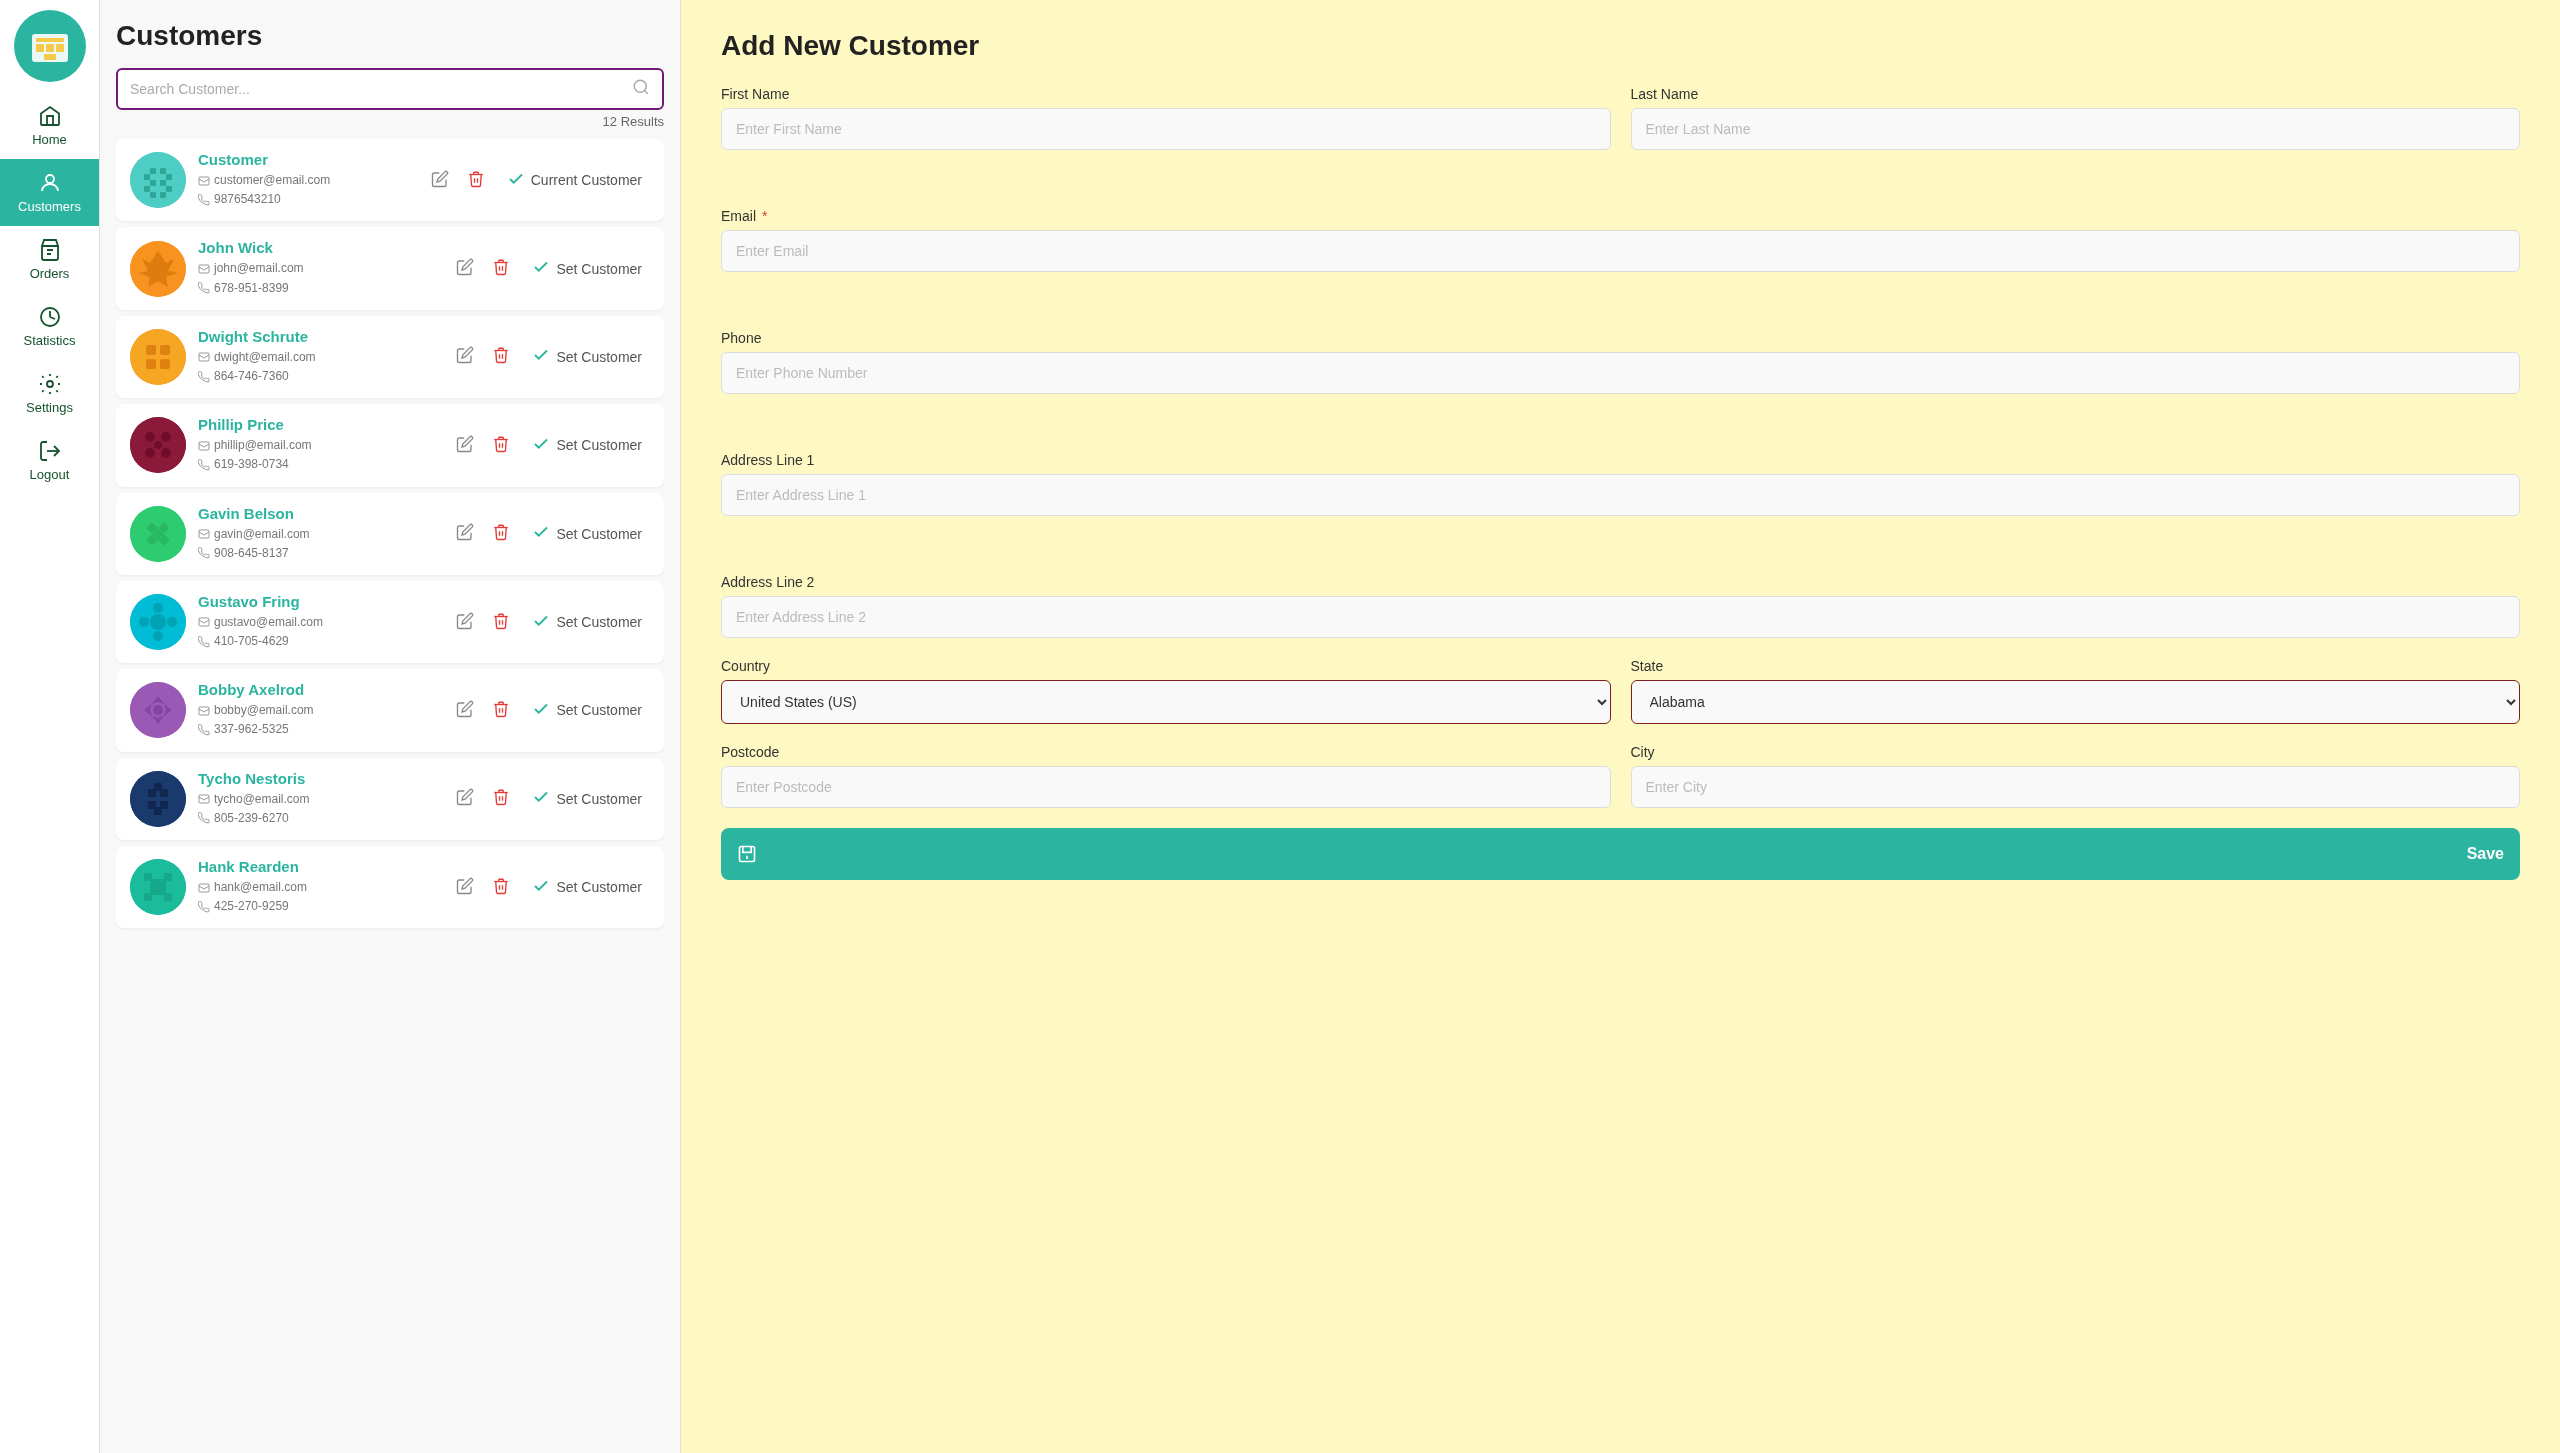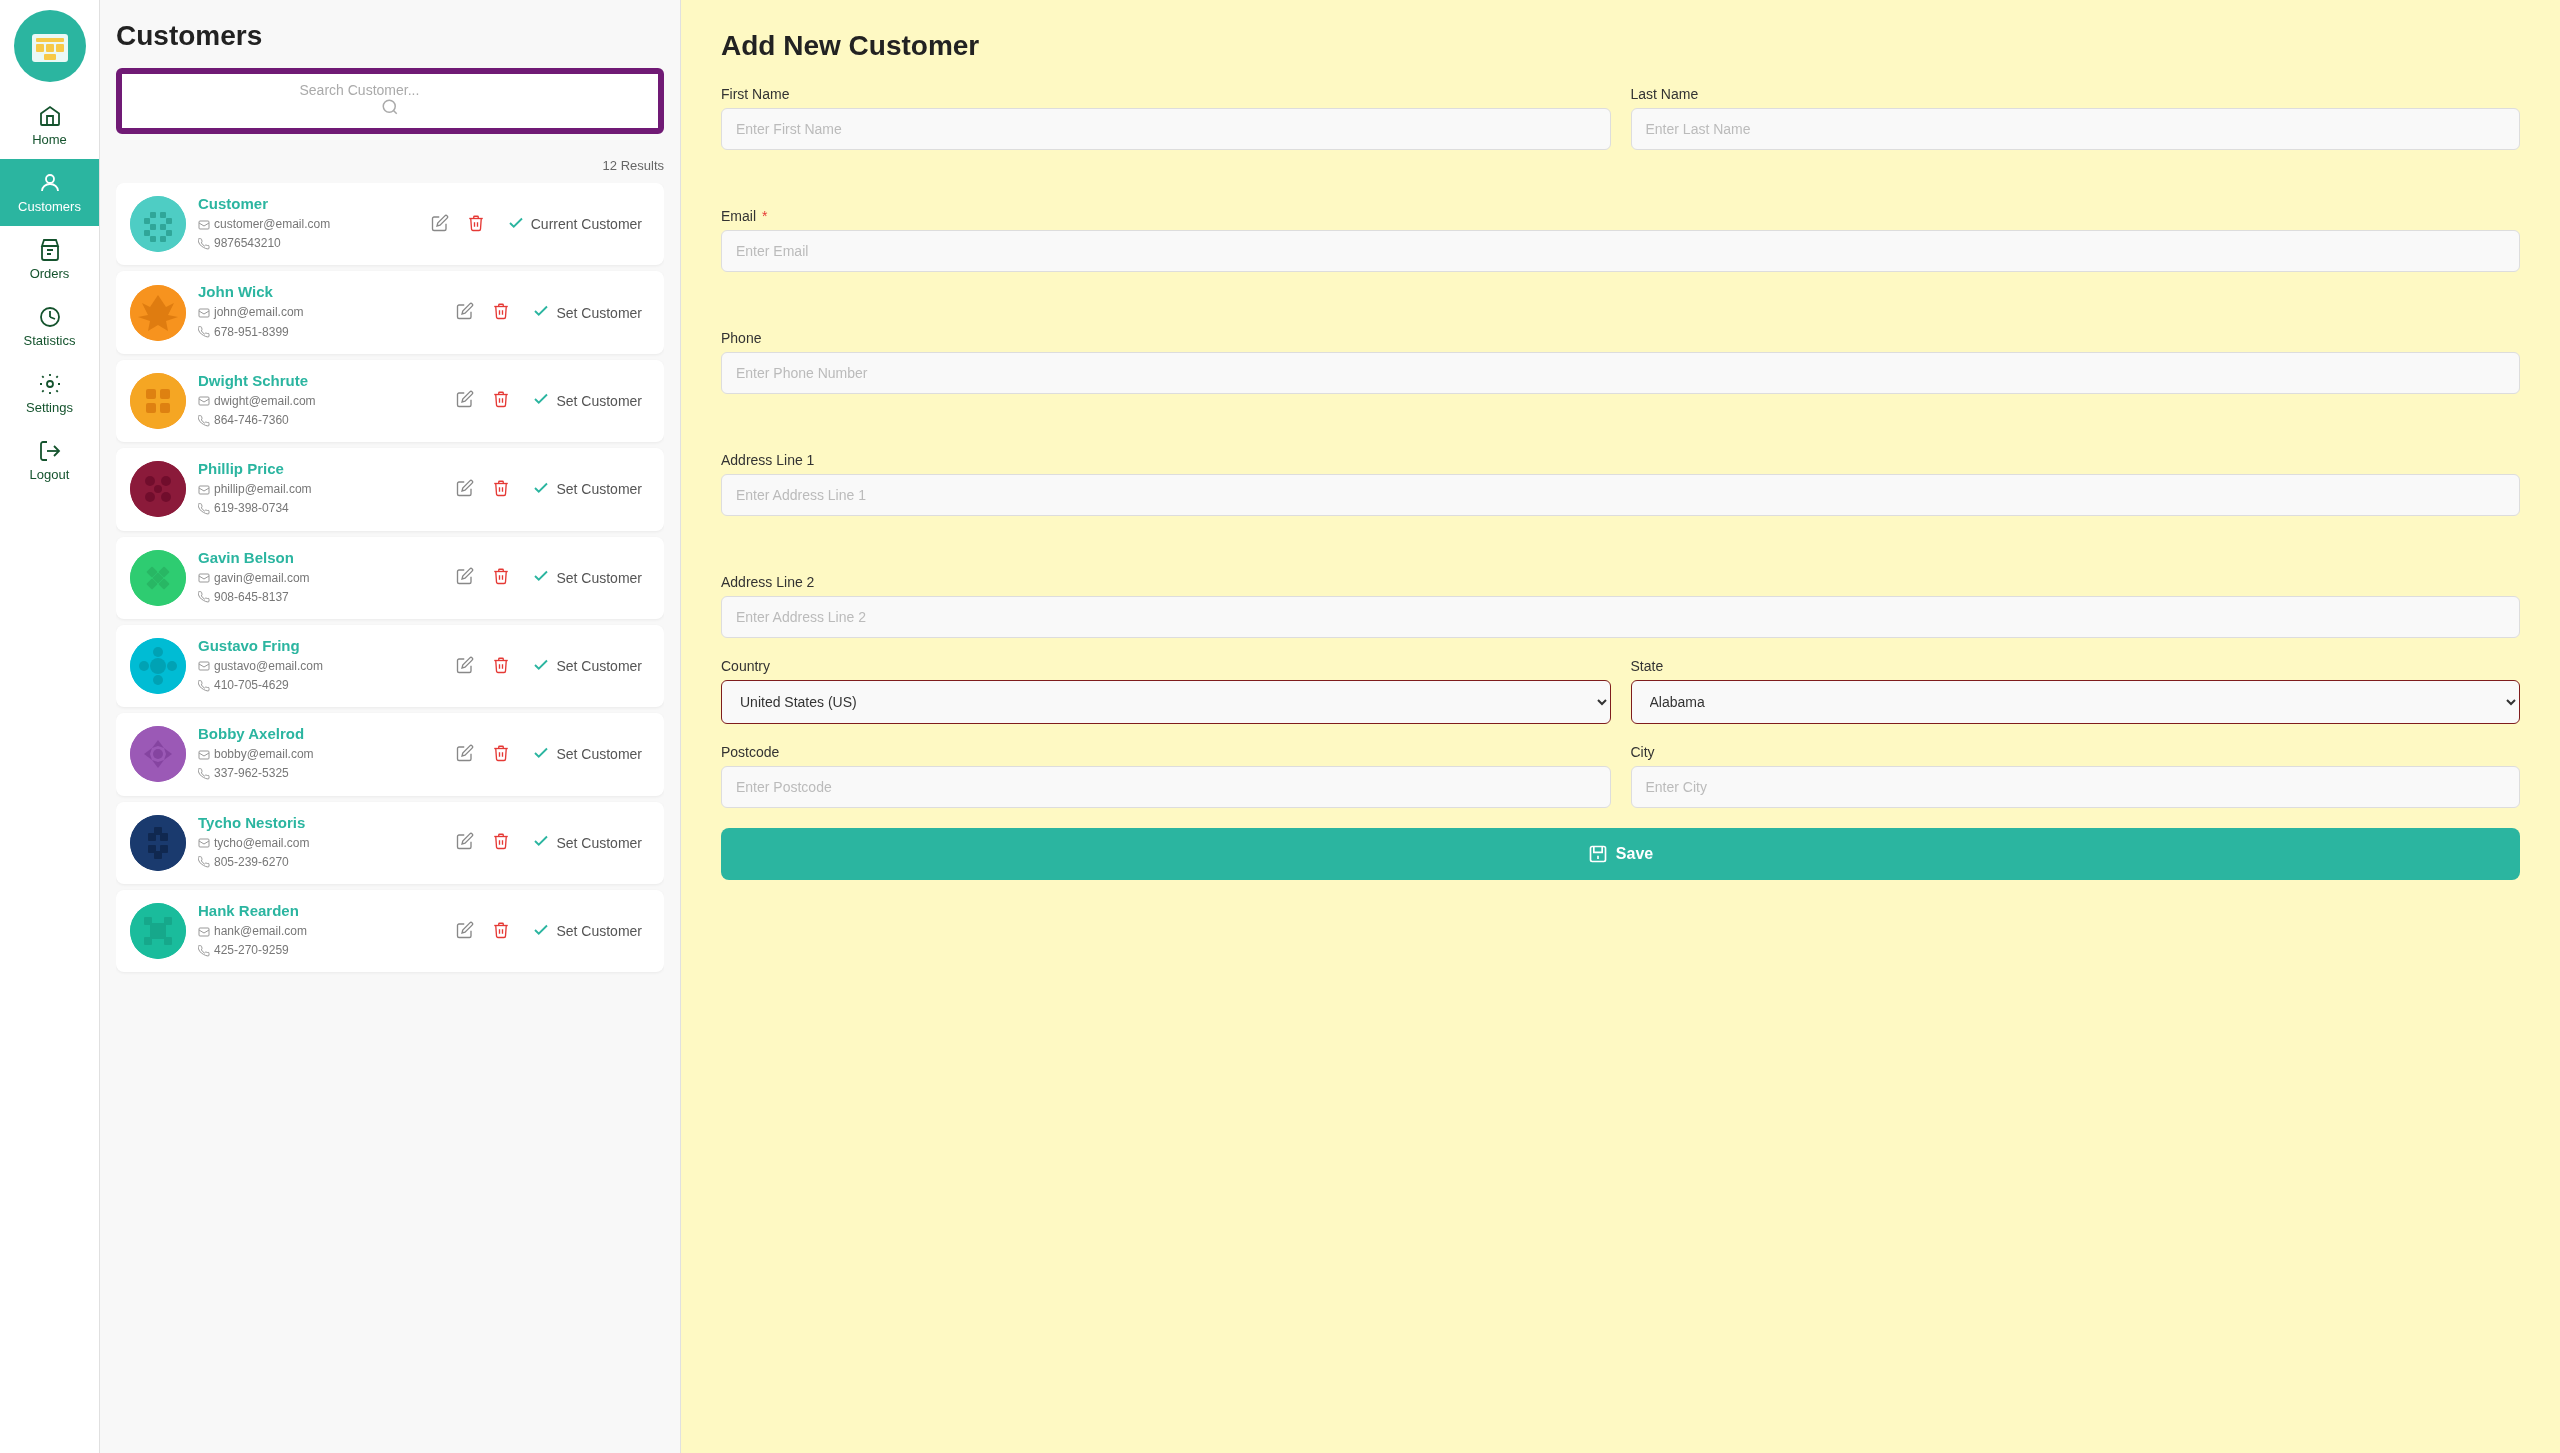--- a/index.html
+++ b/index.html
@@ -60,25 +60,24 @@
     .panel-title {
       font-size: 28px;
       font-weight: 600;
       color: #222;
       margin-bottom: 16px;
     }
     .search-bar {
       display: flex;
       align-items: center;
       background: #fff;
-      border: 6px solid #701a75;
+      border: 2px solid #701a75;
       border-radius: 6px;
       padding: 8px 12px;
-      margin-bottom: 24px;
-      flex-direction: column;
+      margin-bottom: 4px;
     }
     .search-bar input {
       flex: 1;
       border: none;
       outline: none;
       font-size: 14px;
       color: #444;
       background: transparent;
     }
     .search-bar input::placeholder { color: #aaa; }
@@ -228,21 +227,21 @@
       padding: 16px;
       background: #2bb5a0;
       color: #fff;
       border: none;
       border-radius: 8px;
       font-size: 16px;
       font-weight: 600;
       cursor: pointer;
       display: flex;
       align-items: center;
-      justify-content: center;
+      justify-content: space-between;
       gap: 8px;
       margin-top: 10px;
     }
 
     
     .avatar-teal { background: #4ecdc4; }
   </style>
 </head>
 <body>
 

